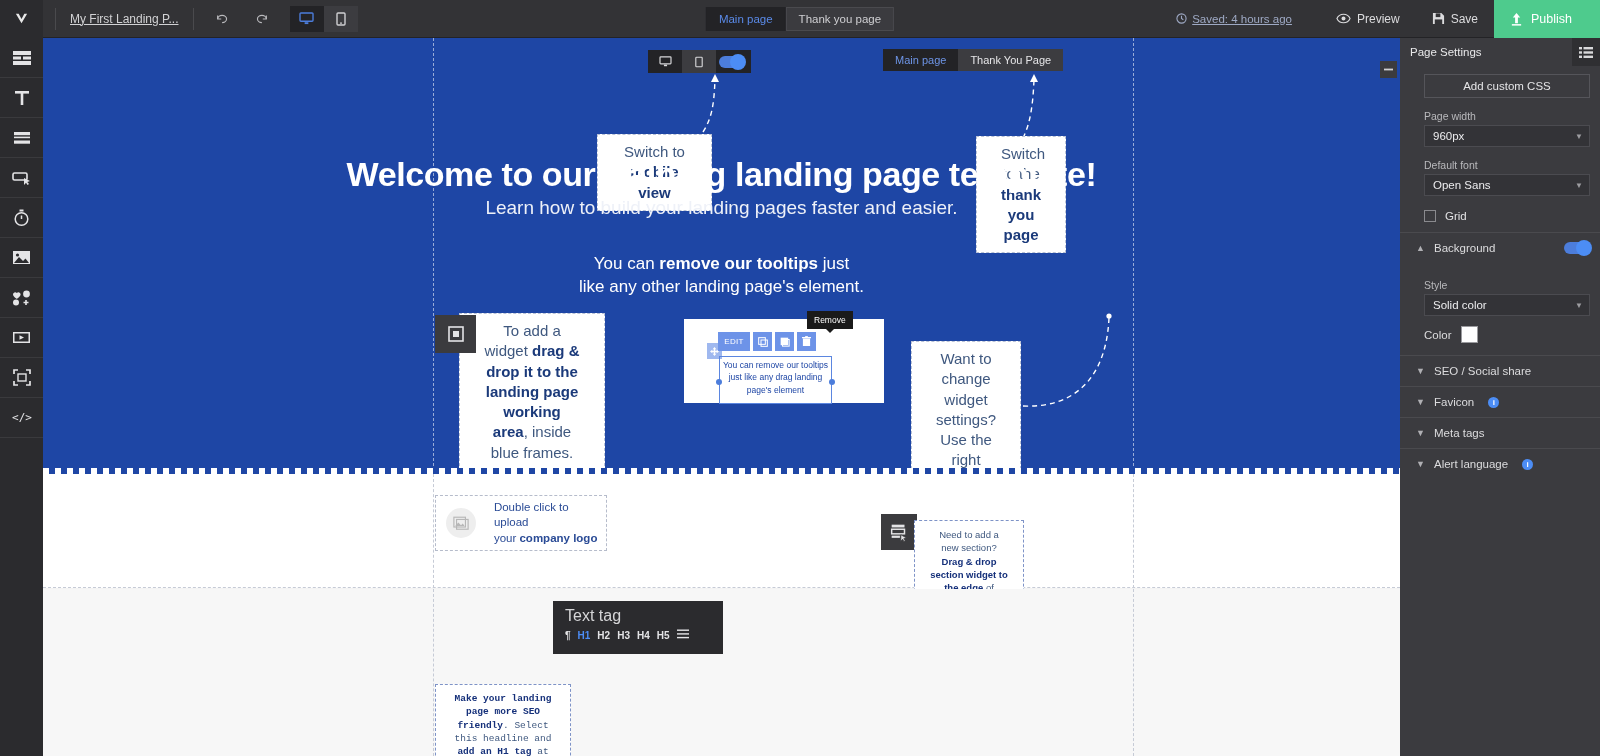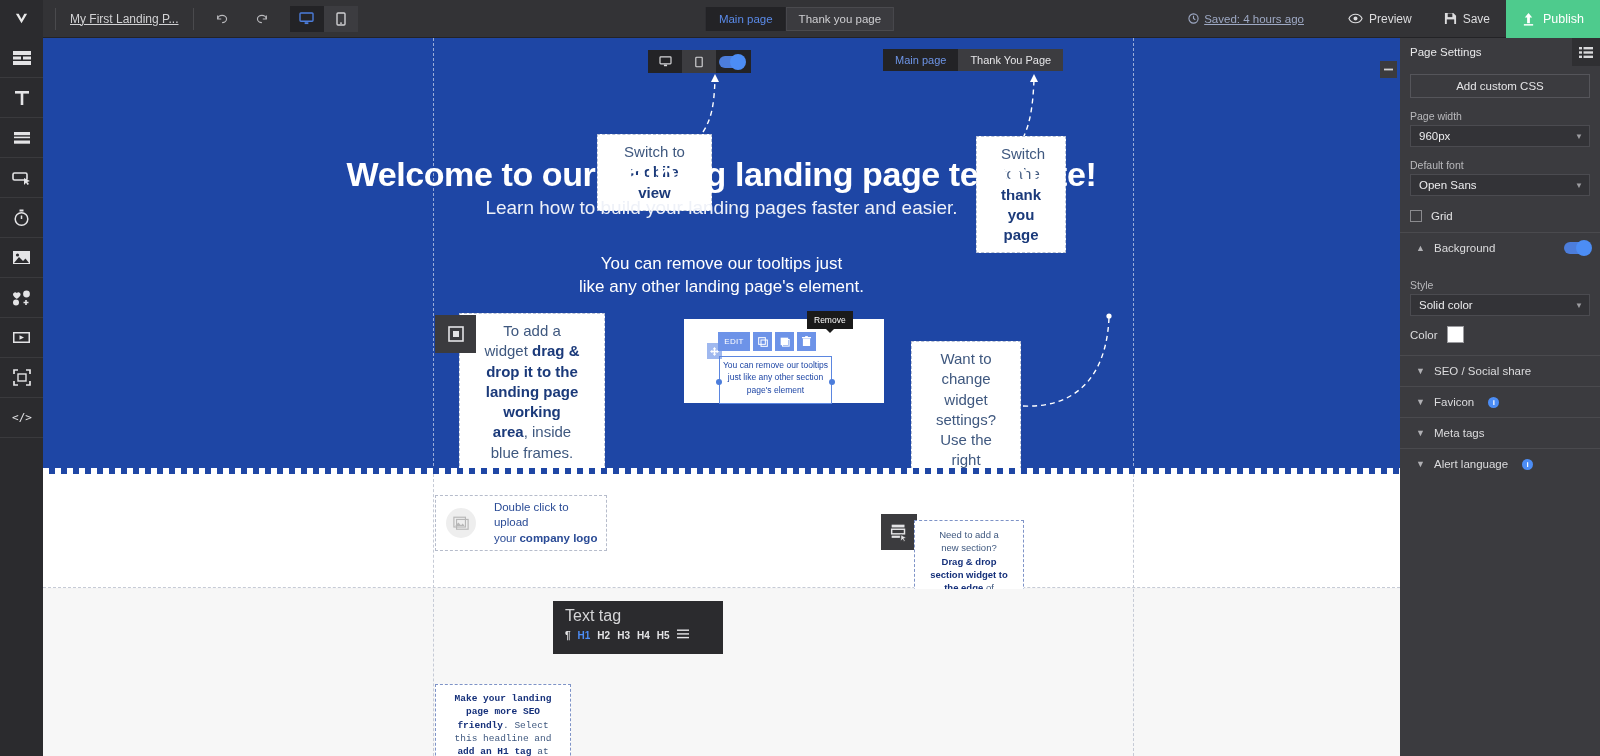--- a/index.html
+++ b/index.html
@@ -59,21 +59,21 @@
     color: #9ea9c4; font-size: 11.5px; text-decoration: underline;
     display: flex; align-items: center; gap: 5px; margin-right: 28px;
   }
   .tr-btn {
     display: flex; align-items: center; gap: 6px; color: #dcdcde;
     font-size: 12px; padding: 0 16px; height: 38px;
   }
   .publish-btn {
     display: flex; align-items: center; gap: 8px;
     background: #4ecb8d; color: #ffffff; font-size: 12.5px;
-    height: 38px; padding: 0 16px 0 16px;
+    height: 38px; padding: 0 28px 0 16px;
   }
   .ico { display: inline-flex; align-items: center; justify-content: center; }
 
   
   .leftbar {
     position: absolute; top: 38px; left: 0; width: 43px; height: 718px;
     background: #2b2b2e;
   }
   .tool {
     width: 43px; height: 40px; display: flex; align-items: center; justify-content: center;
@@ -105,21 +105,21 @@
     color: #ffffff; font-size: 34px; font-weight: bold; letter-spacing: -0.4px;
   }
   .hero-sub {
     position: absolute; top: 159px; left: 0; width: 1357px; text-align: center;
     color: #eef1f8; font-size: 19px;
   }
   .hero-mid {
     position: absolute; top: 215px; left: 0; width: 1357px; text-align: center;
     color: #ffffff; font-size: 17px; line-height: 1.35;
   }
-  .hero-mid b { font-weight: normal; }
+  .hero-mid b { font-weight: bold; }
 
   
   .mini-device {
     position: absolute; top: 12px; left: 605px; width: 103px; height: 23px;
     background: #232326; display: flex; align-items: center;
   }
   .mini-device .seg {
     width: 34px; height: 23px; display: flex; align-items: center; justify-content: center;
     color: #d8d8da;
   }
@@ -252,21 +252,21 @@
   }
   .rp-head {
     height: 28px; display:flex; align-items:center; justify-content: space-between;
     padding-left: 10px; background: #3b3b3f;
   }
   .rp-title { font-size: 11.5px; color: #e8e8ea; }
   .rp-menu {
     width: 28px; height: 28px; background: #2f2f32; color:#d9d9db;
     display:flex; align-items:center; justify-content:center;
   }
-  .rp-body { padding: 8px 10px 0 10px; }
+  .rp-body { padding: 8px 10px 0 10px; margin-left: 14px; }
   .css-btn {
     width: 100%; height: 24px; border: 1px solid #55555a; background: transparent;
     color: #e4e4e6; font-size: 11.5px; display:flex; align-items:center; justify-content:center;
   }
   .fld-label { font-size: 10.5px; color: #b9b9bc; margin: 12px 0 3px 0; }
   .select {
     width: 100%; height: 22px; background: #333337; border: 1px solid #4b4b50;
     display:flex; align-items:center; justify-content: space-between;
     padding: 0 6px 0 8px; font-size: 11.5px; color:#ececee;
   }
@@ -544,21 +544,21 @@
           <svg width="9" height="11" viewBox="0 0 10 12">
               <rect x="1" y="2.6" width="8" height="8.4" fill="#ffffff"></rect>
               <rect x="0" y="1" width="10" height="1.4" fill="#ffffff"></rect>
               <rect x="3.5" y="0" width="3" height="1.2" fill="#ffffff"></rect>
             </svg>
         </div>
       </div>
       <div class="remove-tip">Remove</div>
       <div class="sel-inner">
         <div>You can remove our tooltips</div>
-        <div>just like any other section</div>
+        <div>just like any drag landing</div>
         <div>page's element</div>
       </div>
       <div class="handle" style="top:341px;left:673px;"></div>
       <div class="handle" style="top:341px;left:786px;"></div>
 
       <div class="tip tip-widget-settings">
         <span>Want to change widget settings? Use the right sidebar.</span>
       </div>
       <svg class="dash-arrow" style="top:274px;left:978px;width:110px;height:110px;">
         <path d="M2 94 C 50 96, 85 70, 88 6" stroke="#ffffff" stroke-width="1.4" fill="none" stroke-dasharray="5,4"></path>

